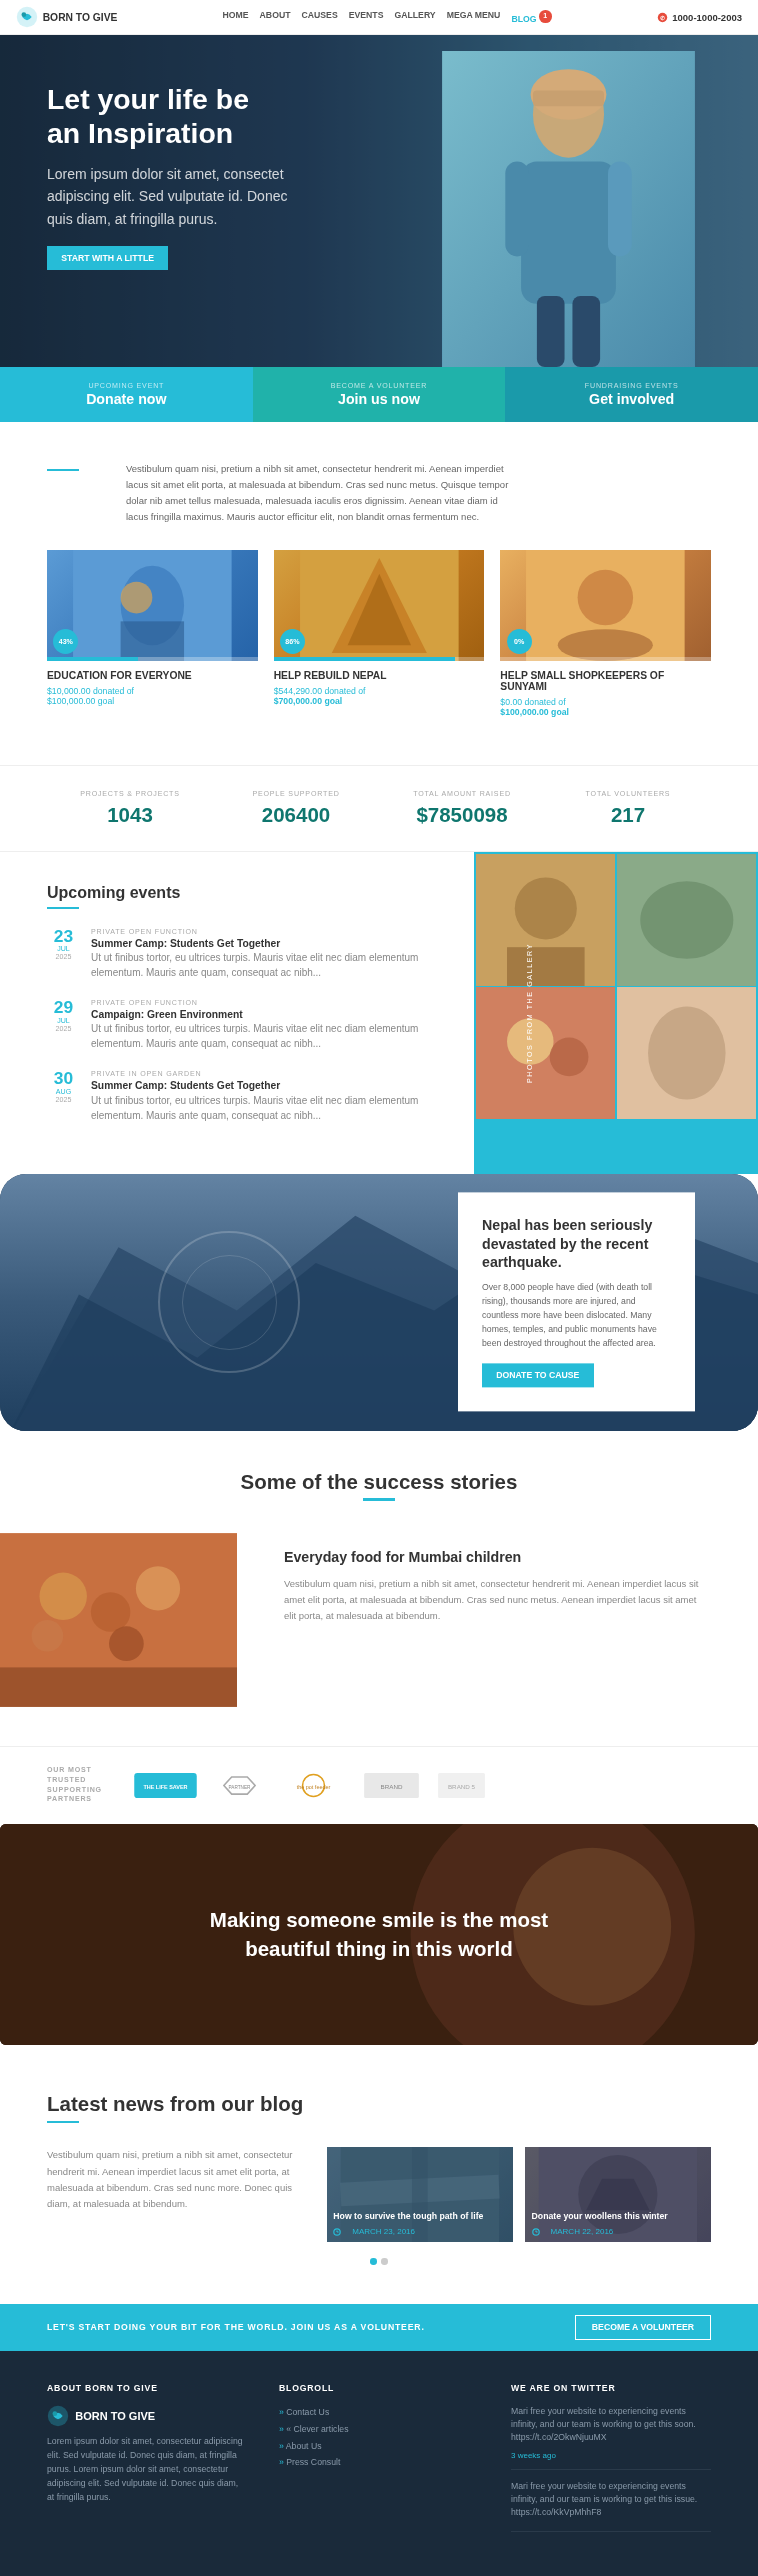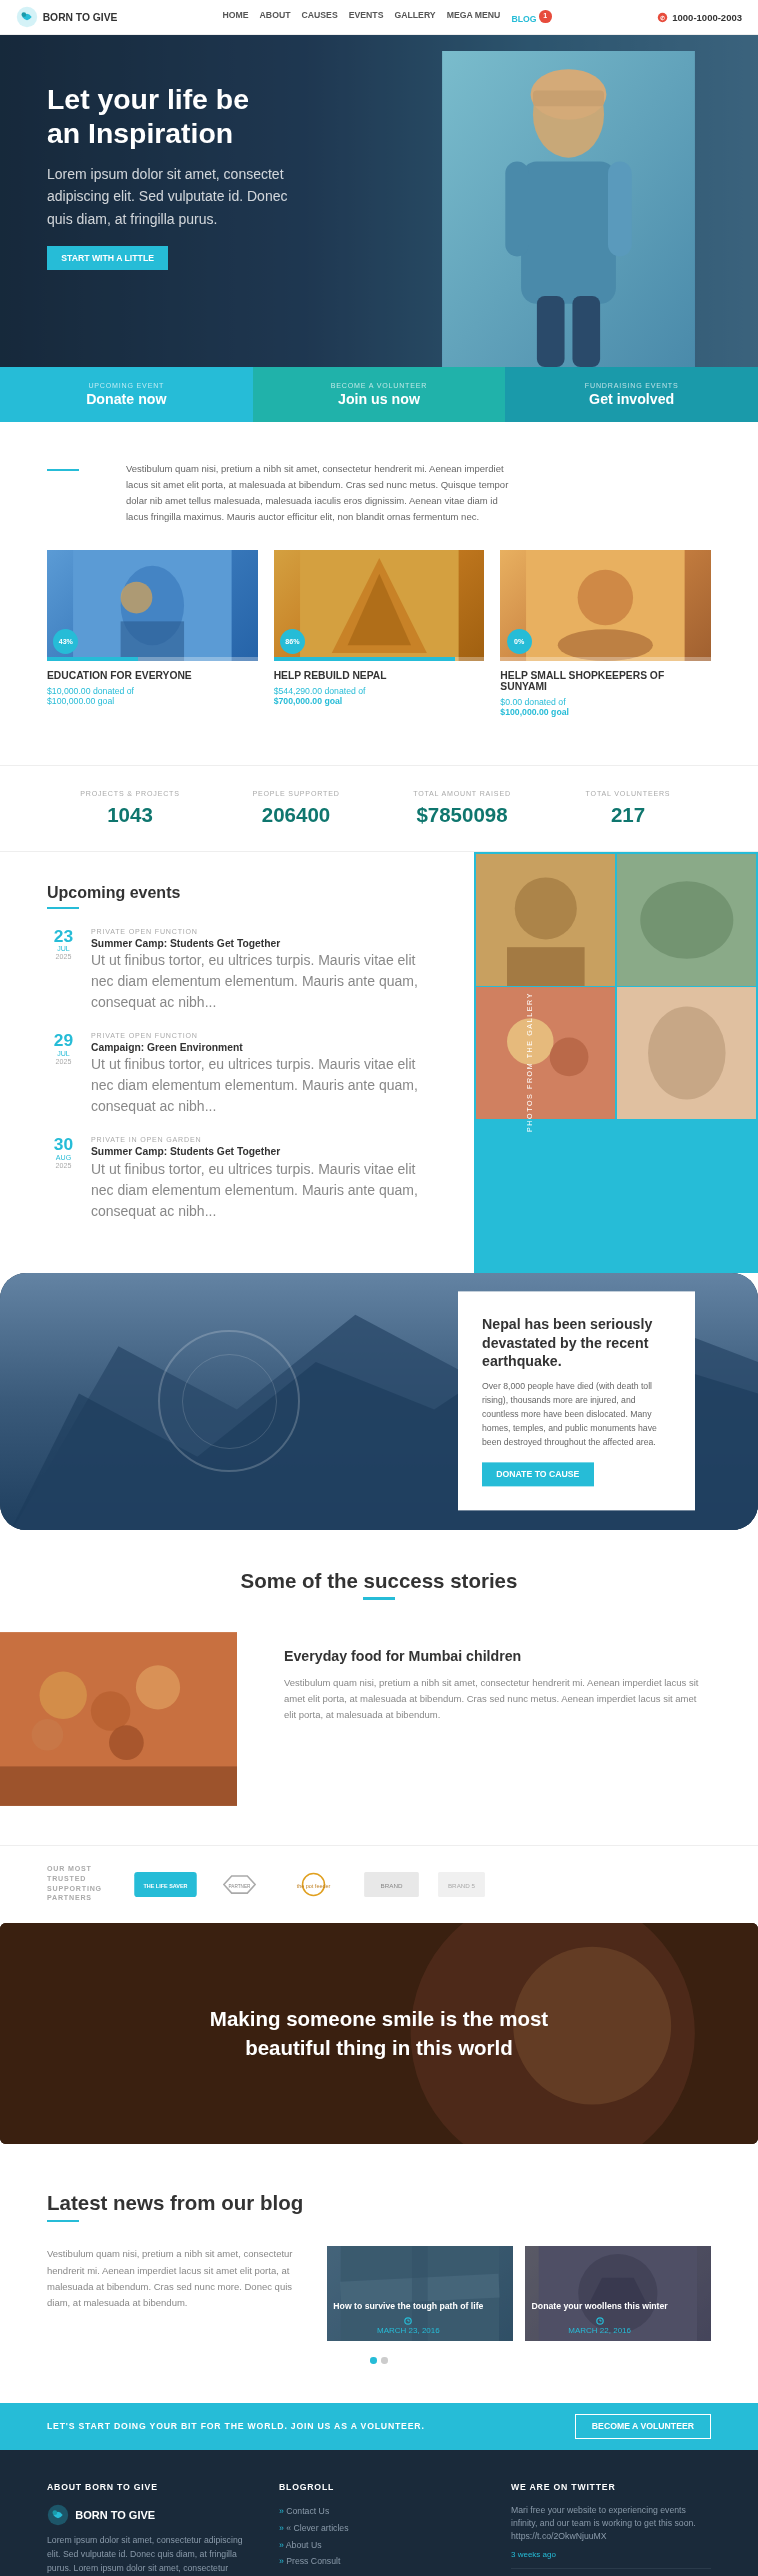--- a/index.html
+++ b/index.html
@@ -86,21 +86,21 @@
     .events-col { flex: 1; padding: 32px 47px 32px 47px; }
     .events-title { font-size: 16px; font-weight: 700; margin-bottom: 4.7px; }
     .events-underline { width: 32px; height: 2.4px; background: #26bcd7; margin-bottom: 19px; }
     .event-item { display: flex; gap: 11px; margin-bottom: 19px; }
     .event-date-box { min-width: 33px; text-align: center; }
     .event-day { font-size: 17.4px; font-weight: 700; color: #26bcd7; line-height: 1; }
     .event-month { font-size: 7.1px; text-transform: uppercase; color: #26bcd7; }
     .event-year { font-size: 7.1px; color: #aaa; }
     .event-content .event-tag { font-size: 7.1px; text-transform: uppercase; color: #aaa; letter-spacing: 0.8px; }
     .event-content .event-name { font-size: 10.3px; font-weight: 700; color: #333; margin: 1.6px 0; }
-    .event-content .event-desc { font-size: 14px; color: #888; line-height: 1.5; }
+    .event-content .event-desc { font-size: 10px; color: #888; line-height: 1.5; }
     .gallery-col { width: 284px; background: #26bcd7; position: relative; }
     .gallery-grid { display: grid; grid-template-columns: 1fr 1fr; grid-template-rows: 1fr 1fr; height: 269px; gap: 1.6px; padding: 1.6px; }
     .gallery-item { overflow: hidden; }
     .gallery-img-1 { background: linear-gradient(135deg, #c8a060 0%, #a07840 100%); }
     .gallery-img-2 { background: linear-gradient(135deg, #8aaa88 0%, #6a8a68 100%); }
     .gallery-img-3 { background: linear-gradient(135deg, #d08060 0%, #b06040 100%); }
     .gallery-img-4 { background: linear-gradient(135deg, #e0c0a0 0%, #c0a080 100%); }
     .gallery-side-label {
       position: absolute; left: -14.2px; top: 50%; transform: translateY(-50%) rotate(-90deg);
       font-size: 7.1px; text-transform: uppercase; letter-spacing: 1.6px; color: #fff; white-space: nowrap;
@@ -166,21 +166,21 @@
     .blog-layout { display: flex; gap: 24px; }
     .blog-text-col { flex: 1; }
     .blog-text-col p { font-size: 9.5px; color: #888; line-height: 1.7; }
     .blog-cards { display: flex; gap: 12.6px; flex: 1.5; }
     .blog-card { flex: 1; }
     .blog-card-img { width: 100%; height: 95px; position: relative; overflow: hidden; }
     .blog-img-1 { background: linear-gradient(135deg, #6a9abc 0%, #4a7a9c 100%); }
     .blog-img-2 { background: linear-gradient(135deg, #8a8a9c 0%, #6a6a8c 100%); }
     .blog-card-overlay { position: absolute; inset: 0; background: rgba(0,0,0,0.35); display: flex; align-items: flex-end; padding: 6.3px; }
     .blog-card-title { font-size: 8.7px; font-weight: 700; color: #fff; line-height: 1.3; }
-    .blog-card-date { font-size: 8px; color: #26bcd7; margin-top: 4.7px; display: flex; align-items: center; gap: 1px; flex-direction: column; }
+    .blog-card-date { font-size: 8px; color: #26bcd7; margin-top: 4.7px; display: flex; align-items: center; gap: 11px; }
     .blog-dots { display: flex; gap: 4.7px; justify-content: center; margin-top: 16px; }
     .blog-dot { width: 6.3px; height: 6.3px; border-radius: 50%; background: #ccc; }
     .blog-dot.active { background: #26bcd7; }
 
     
     .volunteer-banner {
       background: #26bcd7; height: 47px; display: flex; align-items: center;
       justify-content: space-between; padding: 0 47px;
     }
     .volunteer-text { font-size: 8.7px; font-weight: 700; text-transform: uppercase; color: #fff; letter-spacing: 0.8px; }

